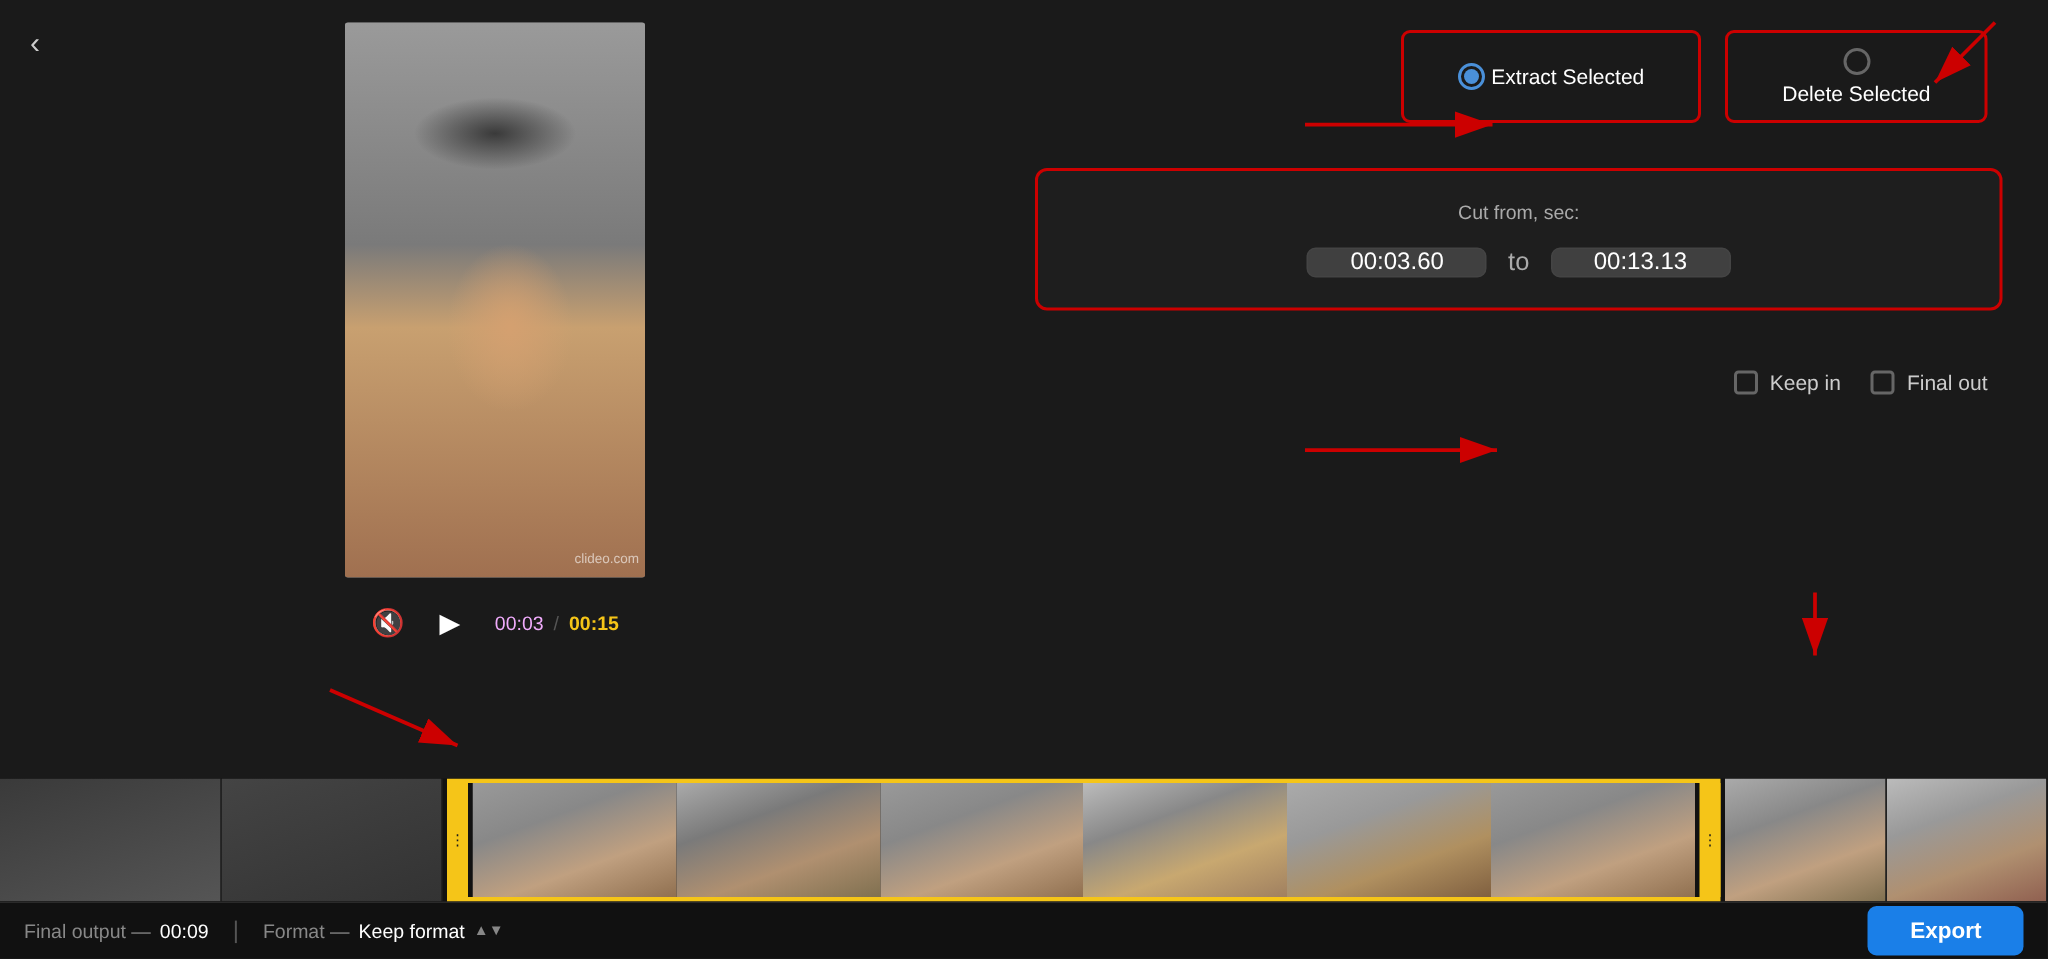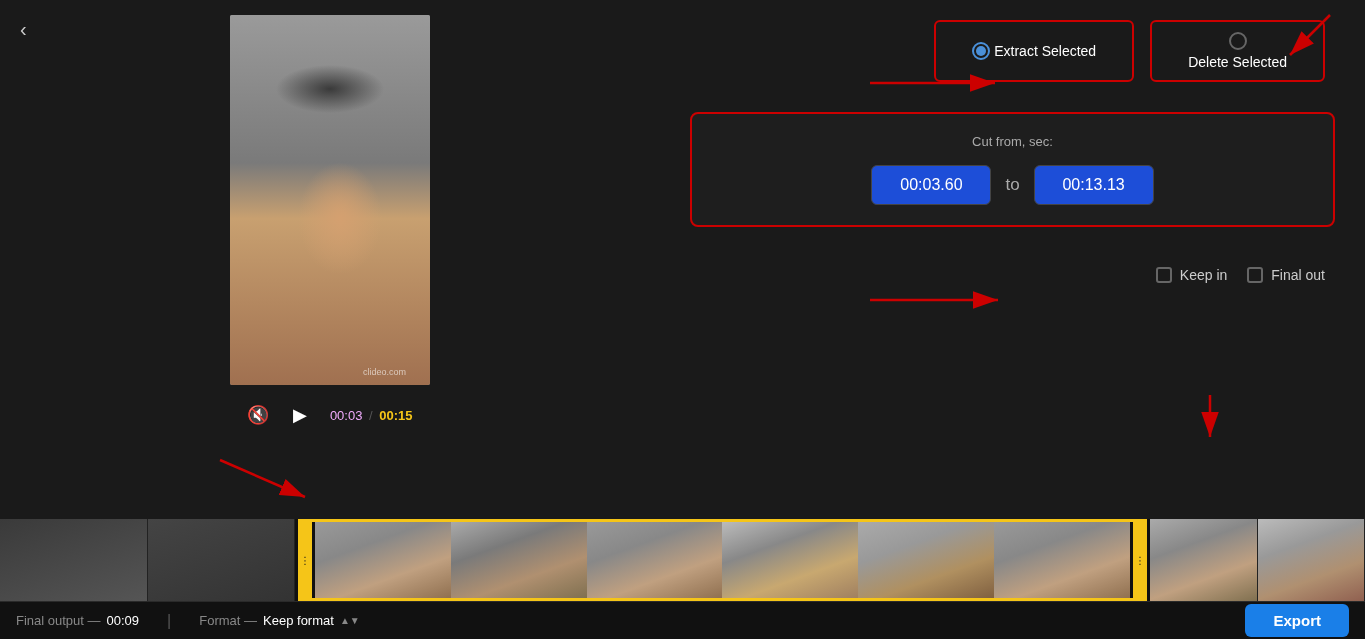--- a/index.html
+++ b/index.html
@@ -58,21 +58,21 @@
       top: 0;
       background:
         radial-gradient(ellipse 60px 80px at 55% 55%, #d4a070 0%, transparent 70%),
         radial-gradient(ellipse 90px 40px at 50% 20%, #3a3a3a 0%, transparent 60%),
         linear-gradient(180deg, #9a9a9a 0%, #7a7a7a 40%, #c8a070 55%, #a07050 100%);
     }
 
     .video-watermark {
       position: absolute;
       bottom: 8px;
-      right: 24px;
+      right: 4px;
       font-size: 9px;
       color: rgba(255,255,255,0.6);
     }
 
     
     .video-controls {
       display: flex;
       align-items: center;
       gap: 12px;
       margin-top: 12px;
@@ -182,24 +182,24 @@
     }
 
     .cut-inputs {
       display: flex;
       align-items: center;
       gap: 14px;
       justify-content: center;
     }
 
     .cut-input {
-      background: #1d4ed8;
+      background: #404040;
       border: 1px solid #444;
       border-radius: 6px;
-      padding: 10px 18px;
+      padding: 0 18px;
       font-size: 16px;
       color: #fff;
       width: 120px;
       text-align: center;
       outline: none;
     }
 
     .cut-to {
       font-size: 17px;
       color: #aaa;
@@ -348,21 +348,21 @@
     .bottom-bar {
       position: absolute;
       bottom: 0;
       left: 0;
       right: 0;
       height: 38px;
       background: #111;
       display: flex;
       align-items: center;
       padding: 0 16px;
-      gap: 16px;
+      gap: 4px;
       border-top: 1px solid #2a2a2a;
     }
 
     .bottom-info {
       font-size: 13px;
       color: #888;
       display: flex;
       align-items: center;
       gap: 6px;
     }

